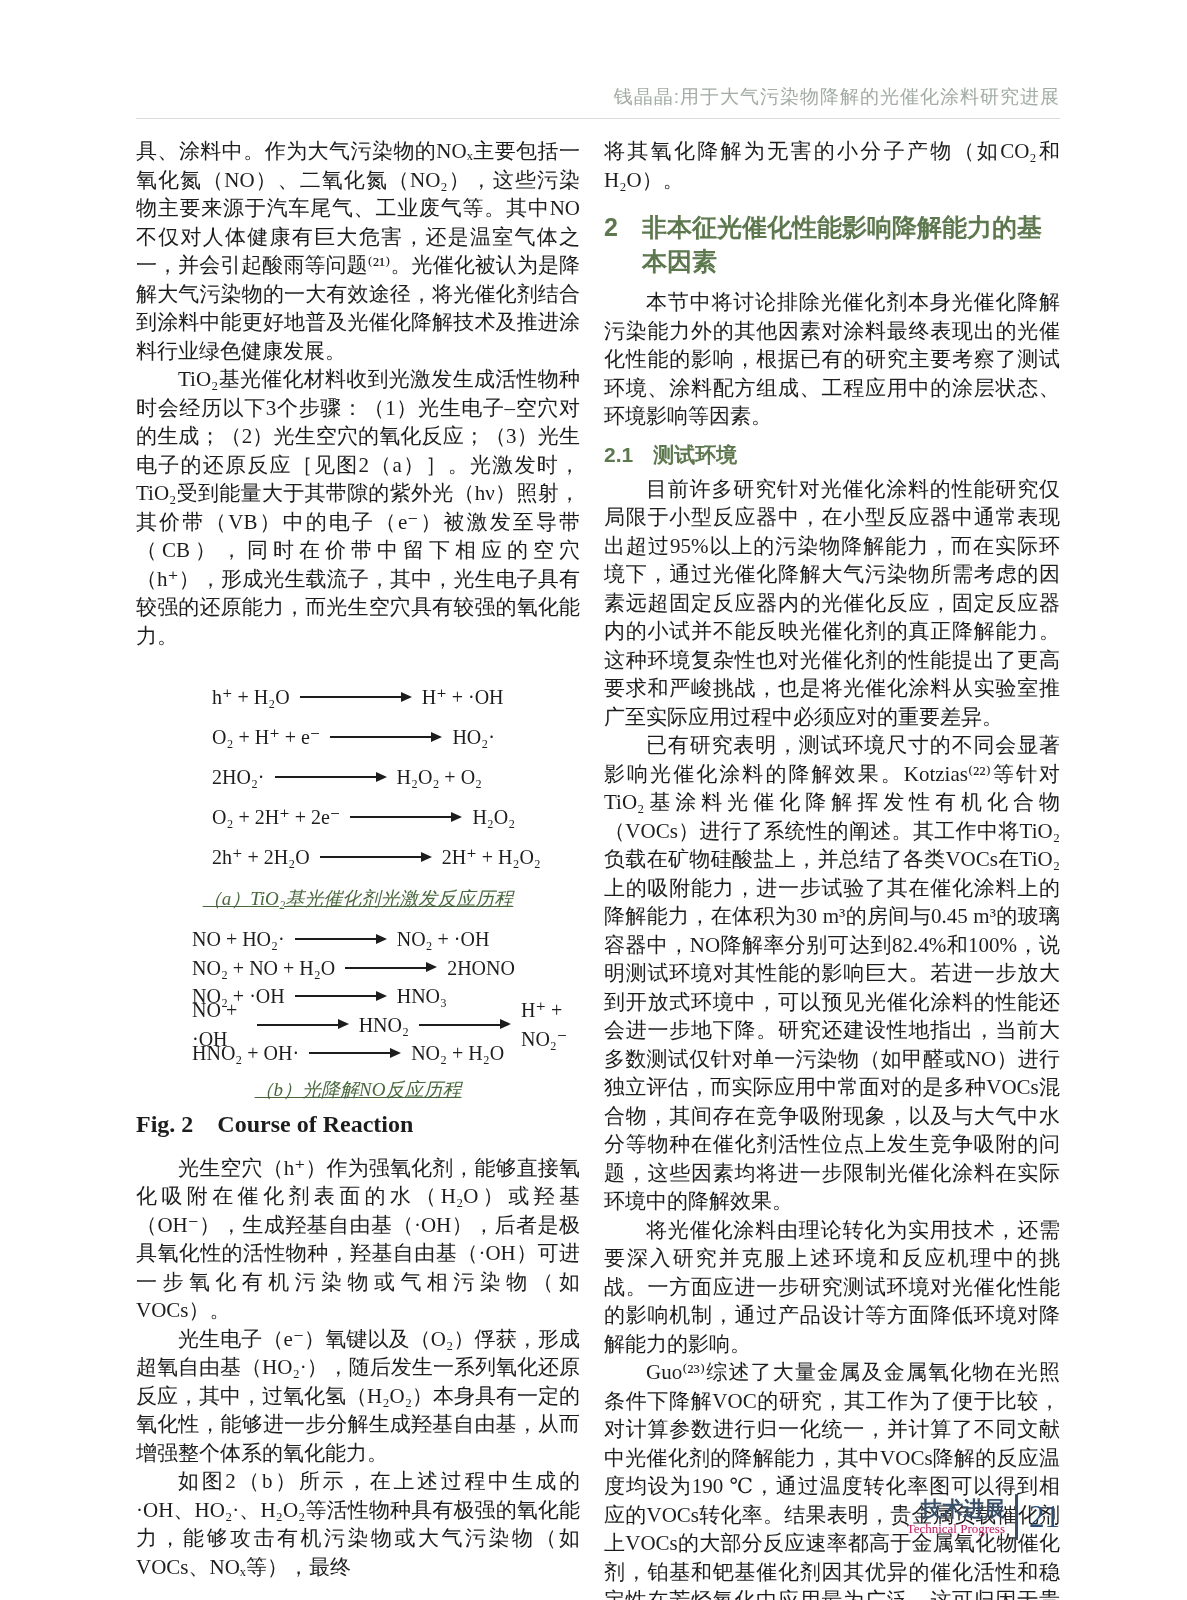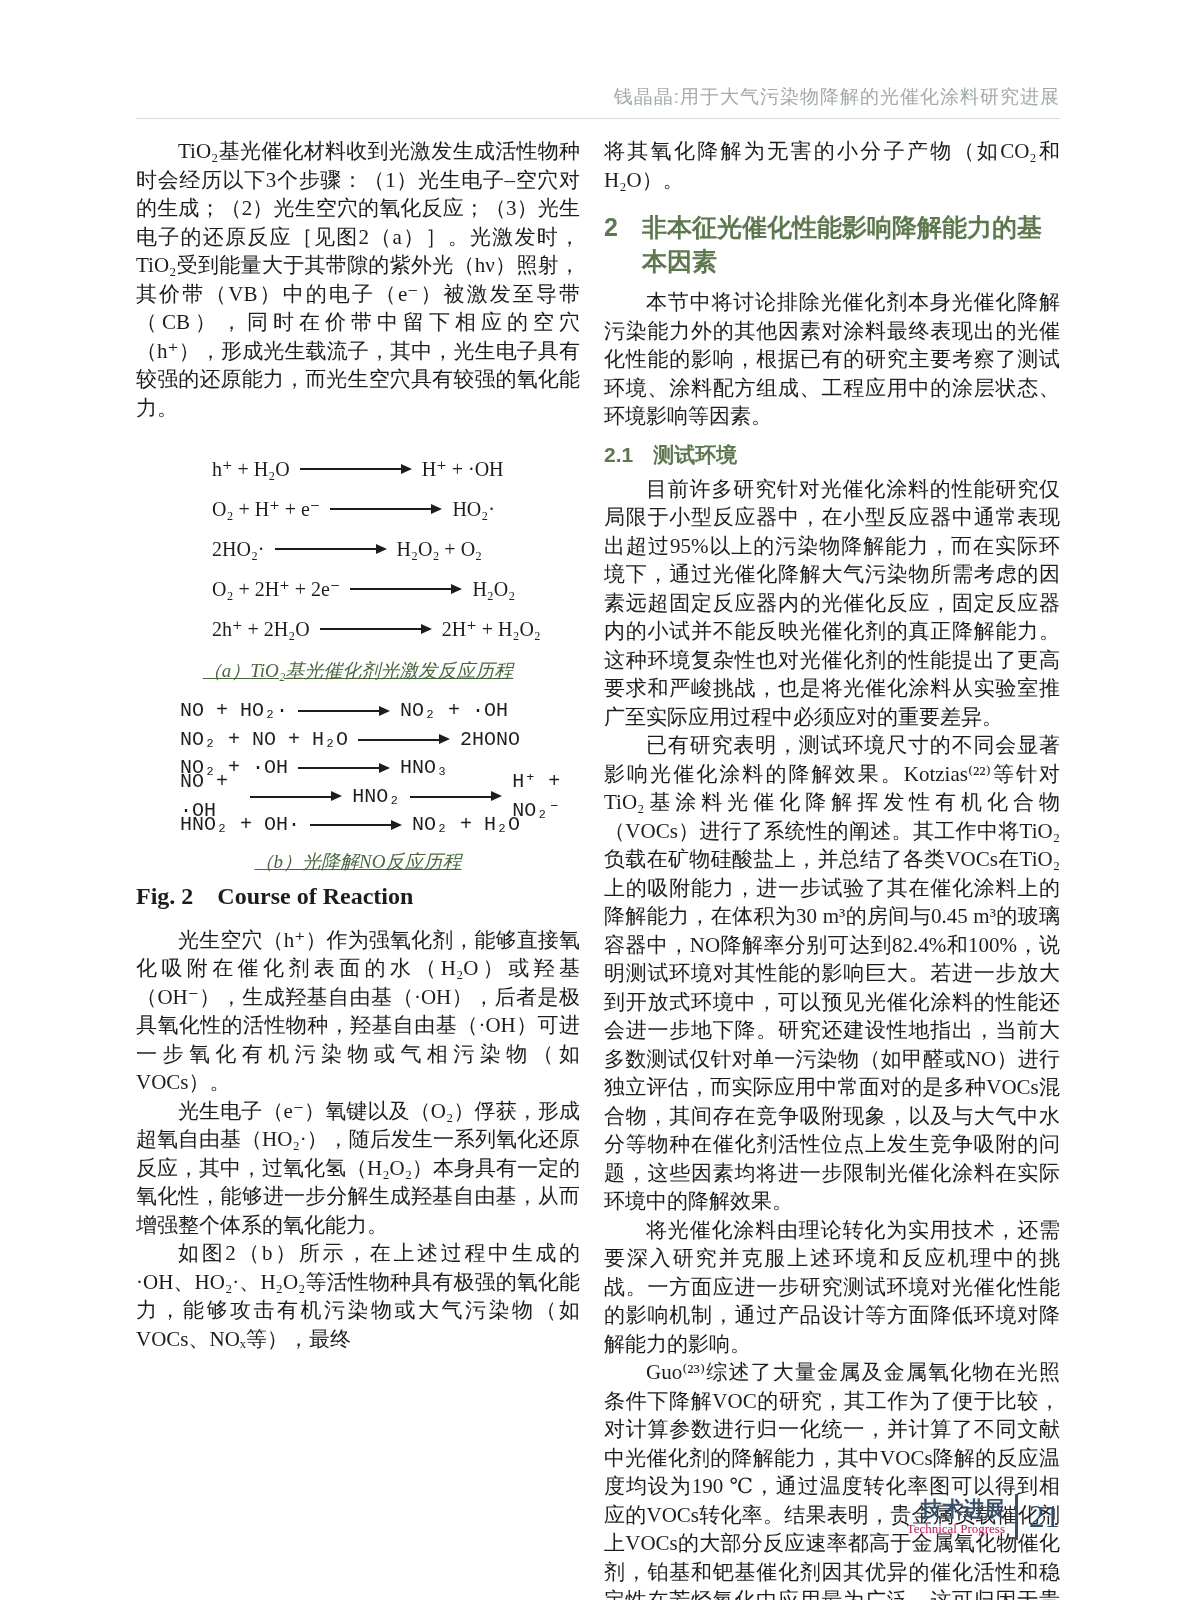--- a/index.html
+++ b/index.html
@@ -20,21 +20,21 @@
   
   .section-heading{display:flex;gap:24px;margin:16px 0 10px 0;
         font-family:"Liberation Sans","DejaVu Sans",sans-serif;
         font-weight:bold;font-size:25px;line-height:34px;color:#5d784e;text-align:left;}
   .subsection-heading{display:flex;gap:20px;margin:9px 0 5px 0;
         font-family:"Liberation Sans","DejaVu Sans",sans-serif;
         font-weight:bold;font-size:21px;line-height:30px;color:#5d784e;text-align:left;}
   
   .eq-block{text-align:left;}
   .eq-a{margin:27px 0 4px 76px;}
-  .eq-b{margin:13px 0 2px 44px;font-family:Liberation Mono, monospace;}
+  .eq-b{margin:13px 0 2px 56px;}
   .eq{display:flex;align-items:center;font-size:20px;}
   .eq-a .eq{height:40px;}
   .eq-b .eq{height:28.5px;}
   .arrow{position:relative;display:inline-block;width:112px;height:13px;margin:0 10px;flex:none;}
   .eq-b .arrow{width:92px;}
   .arrow .shaft{position:absolute;left:0;right:8px;top:5.7px;height:1.6px;background:#1d1d1d;}
   .arrow::after{content:"";position:absolute;right:0;top:1px;
         border-left:11px solid #1d1d1d;border-top:5.5px solid transparent;border-bottom:5.5px solid transparent;}
   .arrow .over{position:absolute;left:0;right:0;bottom:11px;text-align:center;
         font-style:italic;font-size:19px;color:#1d1d1d;}
@@ -55,20 +55,21 @@
 </style>
 </head>
 <body>
 
 <div class="page">
 
   <div class="running-head">钱晶晶:用于大气污染物降解的光催化涂料研究进展</div>
   <div class="head-rule"></div>
 
   <div class="col col-left">
+    <p>具、涂料中。作为大气污染物的NOₓ主要包括一氧化氮（NO）、二氧化氮（NO₂），这些污染物主要来源于汽车尾气、工业废气等。其中NO不仅对人体健康有巨大危害，还是温室气体之一，并会引起酸雨等问题⁽²¹⁾。光催化被认为是降解大气污染物的一大有效途径，将光催化剂结合到涂料中能更好地普及光催化降解技术及推进涂料行业绿色健康发展。</p>
     <p class="indent">TiO₂基光催化材料收到光激发生成活性物种时会经历以下3个步骤：（1）光生电子–空穴对的生成；（2）光生空穴的氧化反应；（3）光生电子的还原反应［见图2（a）］。光激发时，TiO₂受到能量大于其带隙的紫外光（hν）照射，其价带（VB）中的电子（e⁻）被激发至导带（CB），同时在价带中留下相应的空穴（h⁺），形成光生载流子，其中，光生电子具有较强的还原能力，而光生空穴具有较强的氧化能力。</p>
 
     <div class="eq-block eq-a">
 
 
         <div class="eq">
           <span class="lhs">h⁺ + H₂O</span>
           <span class="arrow">
             <span class="shaft"></span>
             <span class="over"></span>

